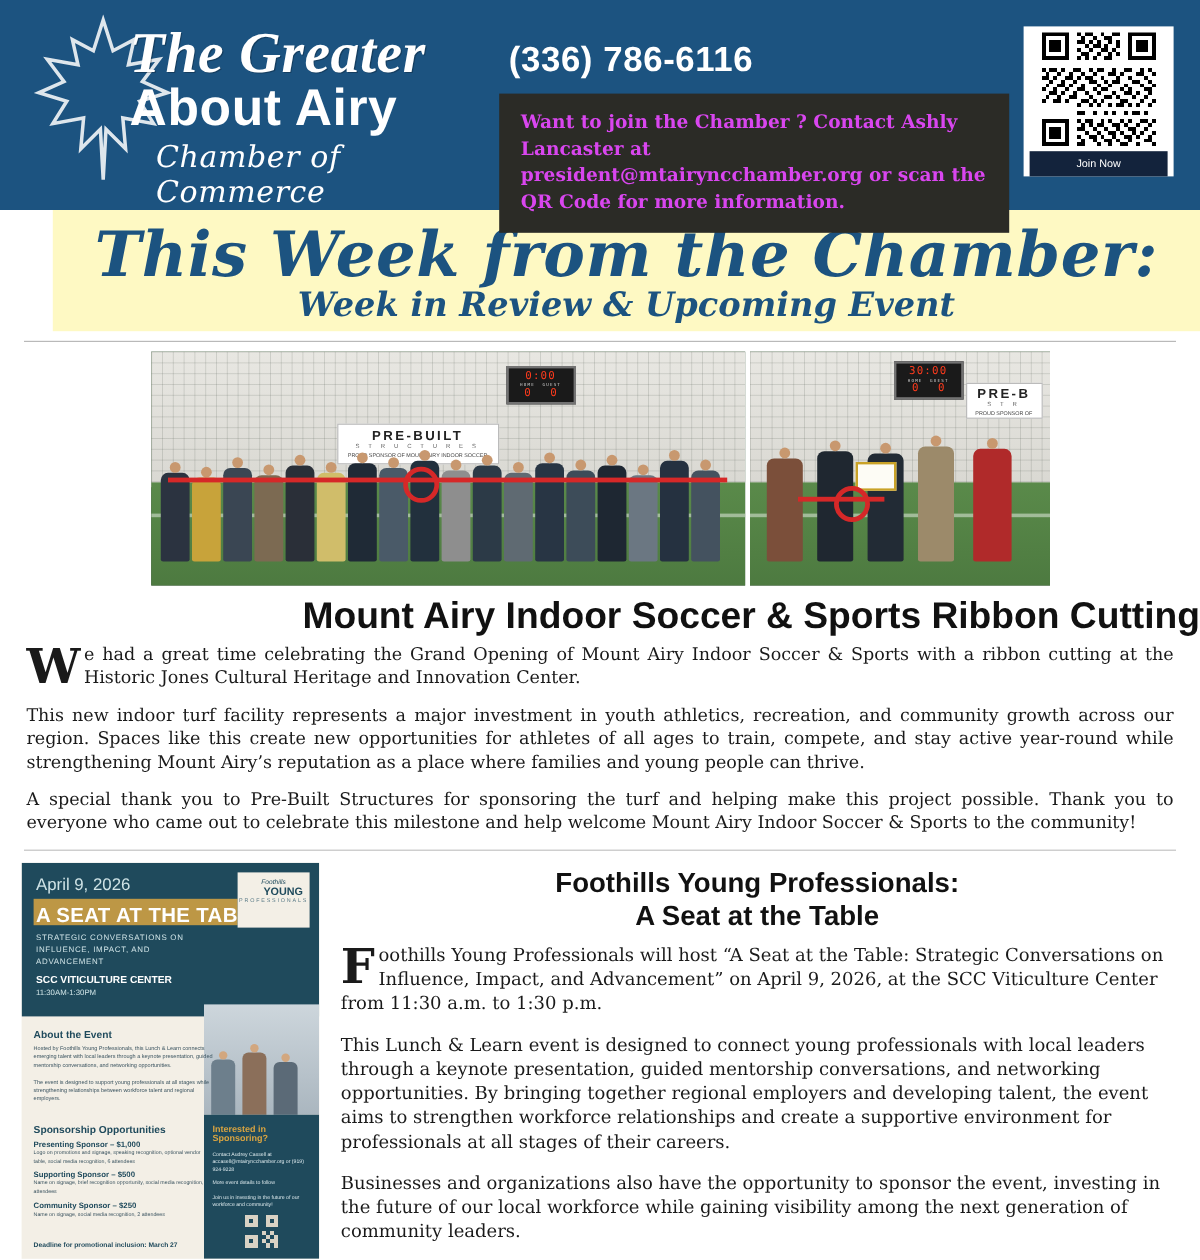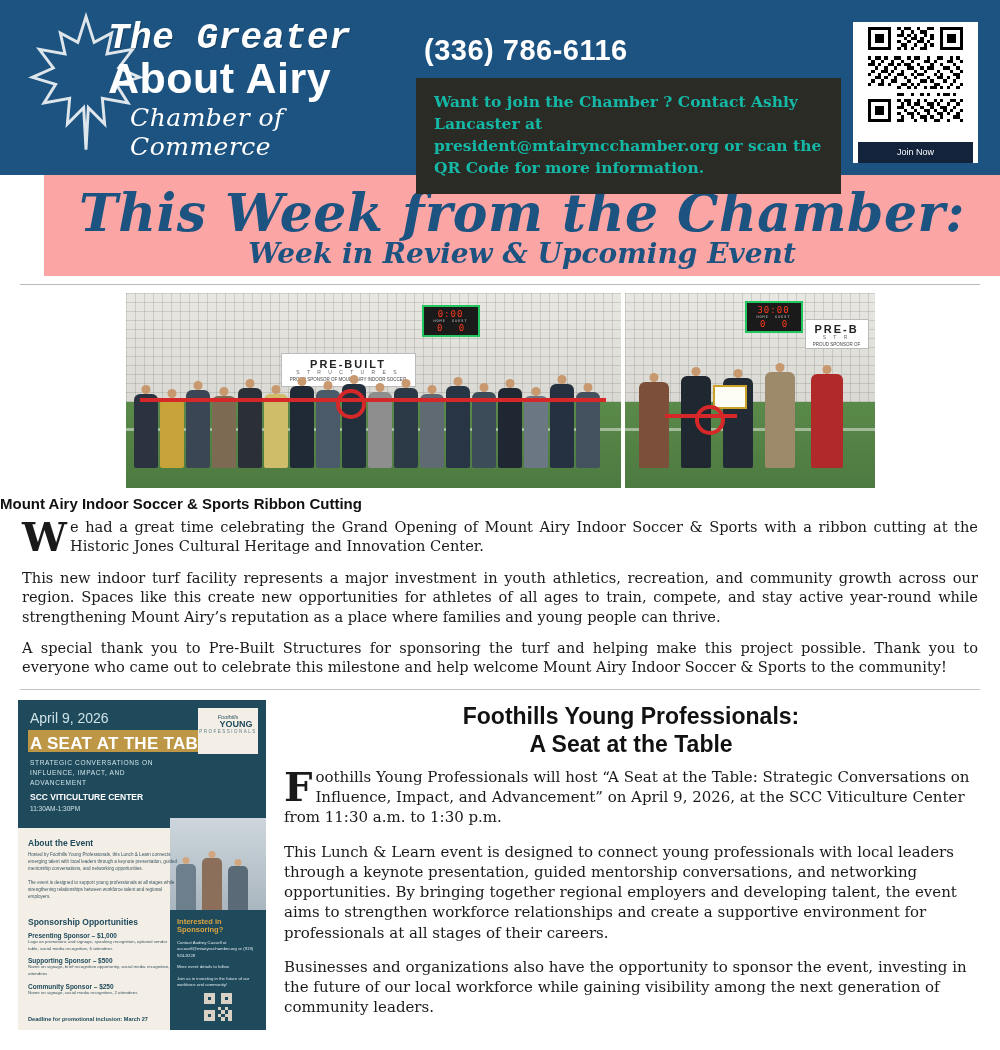--- a/index.html
+++ b/index.html
@@ -33,23 +33,23 @@
     width:120px; height:140px;
     opacity:0.95;
   }
   .logo-text {
     position:absolute;
     left:108px; top:20px;
     width:300px;
     text-align:left;
   }
   .logo-line1 {
-    font-family:Liberation Mono, monospace;
+    font-family:Liberation Serif, serif;
     font-style:italic;
-    font-size:36px;
+    font-size:48px;
     font-weight:bold;
     letter-spacing:0.5px;
     line-height:1.05;
     text-shadow:1px 1px 0 rgba(0,0,0,.25);
   }
   .logo-line2 {
     font-family:"Liberation Sans", sans-serif;
     font-size:43px;
     font-weight:bold;
     line-height:1.05;
@@ -75,21 +75,21 @@
     font-family:"Liberation Sans", sans-serif;
     font-weight:bold;
     font-size:29px;
     color:#ffffff;
     letter-spacing:0.5px;
     margin-bottom:11px;
     padding-left:8px;
   }
   .contact-box {
     background:#2b2b26;
-    color:#14b8a6;
+    color:#d946ef;
     padding:13px 16px 15px 18px;
     font-family:"DejaVu Serif", serif;
     font-weight:bold;
     font-size:15.5px;
     line-height:1.42;
     max-width:455px;
   }
 
   .qr-block {
     flex:0 0 125px;
@@ -98,28 +98,28 @@
     padding:5px 5px 0 5px;
     text-align:center;
   }
   .qr-img { width:115px; height:95px; display:block; }
   .join-btn {
     background:#13233c;
     color:#ffffff;
     font-family:"Liberation Sans", sans-serif;
     font-size:9px;
     padding:5px 0 6px 0;
-    margin-top:20px;
+    margin-top:4px;
   }
 
   
   .title-wrap {
     text-align:center;
     padding:10px 0 6px 0;
-    background:#fca5a5;
+    background:#fef9c3;
     margin-left:44px;
   }
   .title-main {
     font-family:"DejaVu Serif", serif;
     font-style:italic;
     font-weight:bold;
     font-size:52px;
     color:#1c5380;
     letter-spacing:0.5px;
     line-height:1.08;
@@ -169,39 +169,39 @@
     text-align:center;
     color:#222;
     line-height:1.1;
     overflow:hidden;
   }
   .banner .b1{font-weight:bold;font-size:11px;letter-spacing:2px;}
   .banner .b2{font-size:5px;letter-spacing:3px;color:#666;}
   .banner .b3{font-size:4.5px;color:#444;margin-top:2px;}
   .scoreboard{
     position:absolute;
-    background:#1a1a1a;border:2px solid #22c55e;
+    background:#1a1a1a;border:2px solid #737373;
     color:#ff3b1d;font-family:"DejaVu Sans Mono", monospace;
     text-align:center;padding:2px 7px;
   }
   .scoreboard .sb-time{font-size:9px;letter-spacing:1px;}
   .scoreboard .sb-lbl{font-size:3.5px;color:#cfcfcf;letter-spacing:1px;}
   .scoreboard .sb-score{font-size:9px;}
   .crowd { position:absolute; bottom:10%; left:0; right:0; height:58%; }
   .p { position:absolute; bottom:0; border-radius:6px 6px 2px 2px; }
   .p:after{content:"";position:absolute;left:50%;transform:translateX(-50%);top:-9px;width:9px;height:9px;border-radius:50%;background:#c8986f;}
   .ribbon { position:absolute; left:3%; right:3%; top:54%; height:4px; background:#d62828; }
   .ribbon:before{content:"";position:absolute;left:42%;top:-9px;width:22px;height:22px;border-radius:50%;border:4px solid #d62828;}
   .cert{position:absolute;background:#fdfcf5;border:2px solid #c9a227;}
 
   .caption {
-    text-align:left;
+    text-align:right;
     font-family:"Liberation Sans", sans-serif;
     font-weight:bold;
-    font-size:15px;
+    font-size:31px;
     color:#111;
     padding:7px 0 5px 0;
   }
 
   
   .body-copy { padding:0 22px; }
   .para {
     font-family:"DejaVu Serif", serif;
     font-size:14.6px;
     line-height:1.33;

